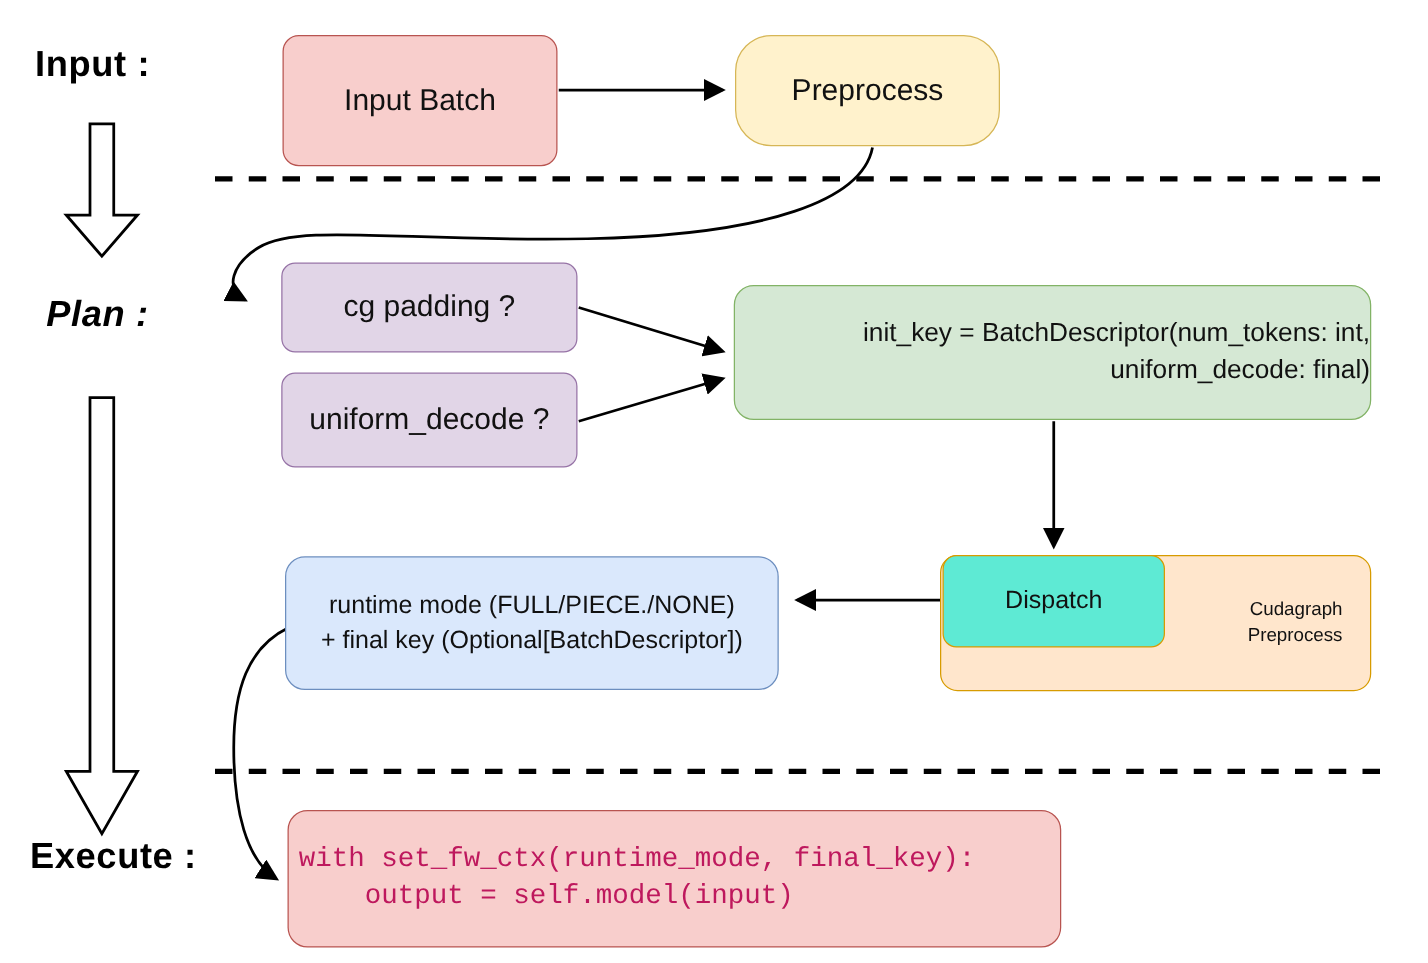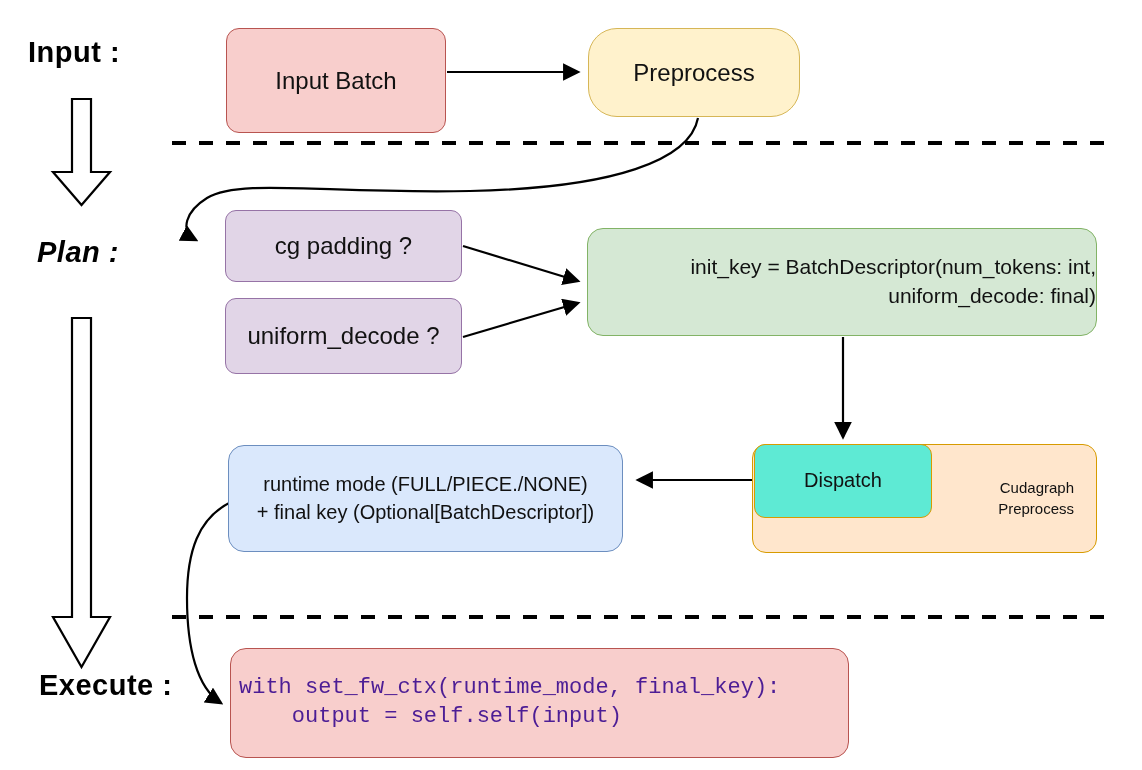--- a/index.html
+++ b/index.html
@@ -52,21 +52,21 @@
     <path d="M 463 337 L 578 303" stroke="#000" stroke-width="2.2" fill="none" marker-end="url(#arrow)"></path>
     <path d="M 843 337 V 437" stroke="#000" stroke-width="2.2" fill="none" marker-end="url(#arrow)"></path>
     <path d="M 752 480 H 638" stroke="#000" stroke-width="2.2" fill="none" marker-end="url(#arrow)"></path>
 
     <path d="M 698 118 C 690 160, 615 188, 470 191 C 325 194, 240 178, 207 198 C 186 211, 179 231, 196 240" stroke="#000" stroke-width="2.2" fill="none" marker-end="url(#arrow)"></path>
     <path d="M 231 502 C 198 518, 187 552, 187 598 C 187 648, 197 688, 221 703" stroke="#000" stroke-width="2.2" fill="none" marker-end="url(#arrow)"></path>
   </svg>
 
   <div class="stage-label" style="left:28px;top:36px;">Input :</div>
   <div class="stage-label" style="left:37px;top:236px;font-style:italic;">Plan :</div>
-  <div class="stage-label" style="left:24px;top:669px;margin-left:15px;">Execute :</div>
+  <div class="stage-label" style="left:24px;top:669px;">Execute :</div>
 
   <div class="node fs24" style="left: 226px; top: 28px; width: 220px; height: 105px; background-color: rgb(248, 206, 204); border-color: rgb(184, 84, 80);">
     <div class="ln">Input Batch</div>
   </div>
 
   <div class="node fs24" style="left: 588px; top: 28px; width: 212px; height: 89px; background-color: rgb(255, 242, 204); border-color: rgb(214, 182, 86); border-radius: 29px;">
     <div class="ln">Preprocess</div>
   </div>
 
   <div class="node fs24" style="left: 225px; top: 210px; width: 237px; height: 72px; border-radius: 11px; background-color: rgb(225, 213, 231); border-color: rgb(150, 115, 166);">
@@ -89,18 +89,18 @@
 
   <div class="node fs23" style="left: 752px; top: 444px; width: 345px; height: 109px; border-radius: 14px; align-items: flex-end; padding-right: 22px; background-color: rgb(255, 230, 204); border-color: rgb(215, 155, 0);">
     <div class="ln">Cudagraph</div>
     <div class="ln">Preprocess</div>
   </div>
 
   <div class="node fs20" style="left: 754px; top: 444px; width: 178px; height: 74px; border-radius: 11px; background-color: #5eead4; border-color: rgb(215, 155, 0);">
     <div class="ln">Dispatch</div>
   </div>
 
-  <div class="node code-node" style="left: 230px; top: 648px; width: 619px; height: 110px; border-radius: 16px; justify-content: center; background-color: rgb(248, 206, 204); border-color: rgb(184, 84, 80); color: #4c1d95;">
+  <div class="node code-node" style="left: 230px; top: 648px; width: 619px; height: 110px; border-radius: 16px; justify-content: center; background-color: rgb(248, 206, 204); border-color: rgb(184, 84, 80); color: #be185d;">
     <div class="ln">with set_fw_ctx(runtime_mode, final_key):</div>
-    <div class="ln">    output = self.self(input)</div>
+    <div class="ln">    output = self.model(input)</div>
   </div>
 
 </div>
 
 </body></html>

